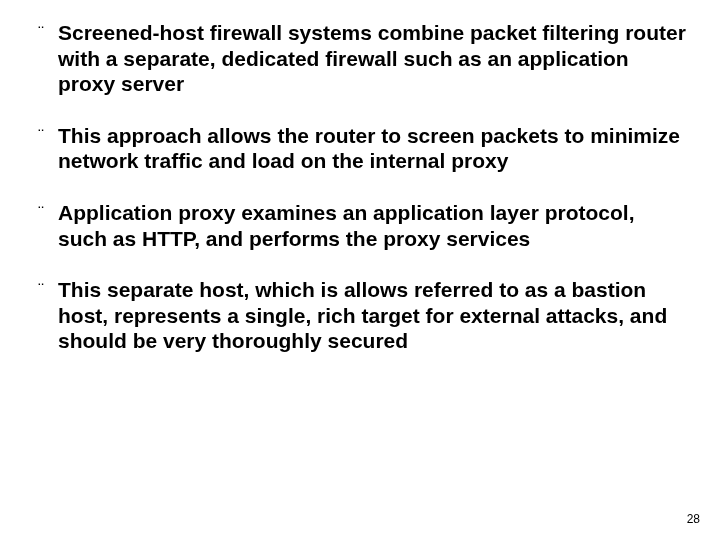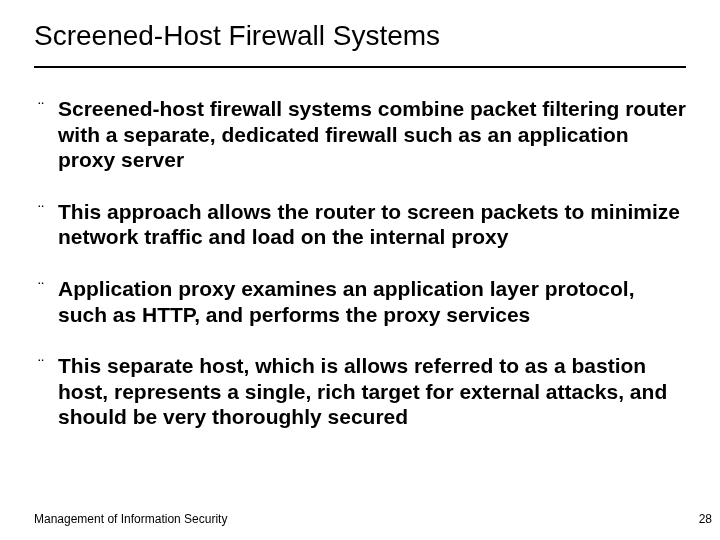--- a/index.html
+++ b/index.html
@@ -4,42 +4,40 @@
 <style>
   * { margin: 0; padding: 0; box-sizing: border-box; }
   html, body { width: 720px; height: 540px; background: #fff; font-family: Arial, Helvetica, sans-serif; color: #000; }
   .slide { position: relative; width: 720px; height: 540px; padding: 20px 34px 0 34px; }
   .title { font-size: 28px; font-weight: 400; padding-bottom: 14px; border-bottom: 2px solid #000; margin-bottom: 28px; }
   .bullets { list-style: none; }
   .bullets li { display: flex; align-items: flex-start; font-size: 21px; line-height: 1.22; margin-bottom: 26px; }
   .bullets li .diamond { flex: 0 0 auto; width: 14px; text-align: center; font-size: 17px; line-height: 26px; color: #000; margin-right: 10px; }
   .bullets li .text { flex: 1 1 auto; font-weight: bold; }
   .footer-left { position: absolute; left: 34px; bottom: 14px; font-size: 12px; }
-  .footer-right { position: absolute; right: 8px; bottom: 14px; font-size: 12px; }
+  .footer-right { position: absolute; right: 20px; bottom: 14px; font-size: 12px; }
 </style>
 </head>
 <body>
 
 <div class="slide">
-  <h1 class="title">Screened-Host Firewall Systems</h1>
 
   <ul class="bullets">
     <li>
       <span class="diamond">¨</span>
       <span class="text">Screened-host firewall systems combine packet filtering router with a separate, dedicated firewall such as an application proxy server</span>
     </li>
     <li>
       <span class="diamond">¨</span>
       <span class="text">This approach allows the router to screen packets to minimize network traffic and load on the internal proxy</span>
     </li>
     <li>
       <span class="diamond">¨</span>
       <span class="text">Application proxy examines an application layer protocol, such as HTTP, and performs the proxy services</span>
     </li>
     <li>
       <span class="diamond">¨</span>
       <span class="text">This separate host, which is allows referred to as a bastion host, represents a single, rich target for external attacks, and should be very thoroughly secured</span>
     </li>
   </ul>
 
-  <div class="footer-left">Management of Information Security</div>
   <div class="footer-right">28</div>
 </div>
 
 </body></html>

